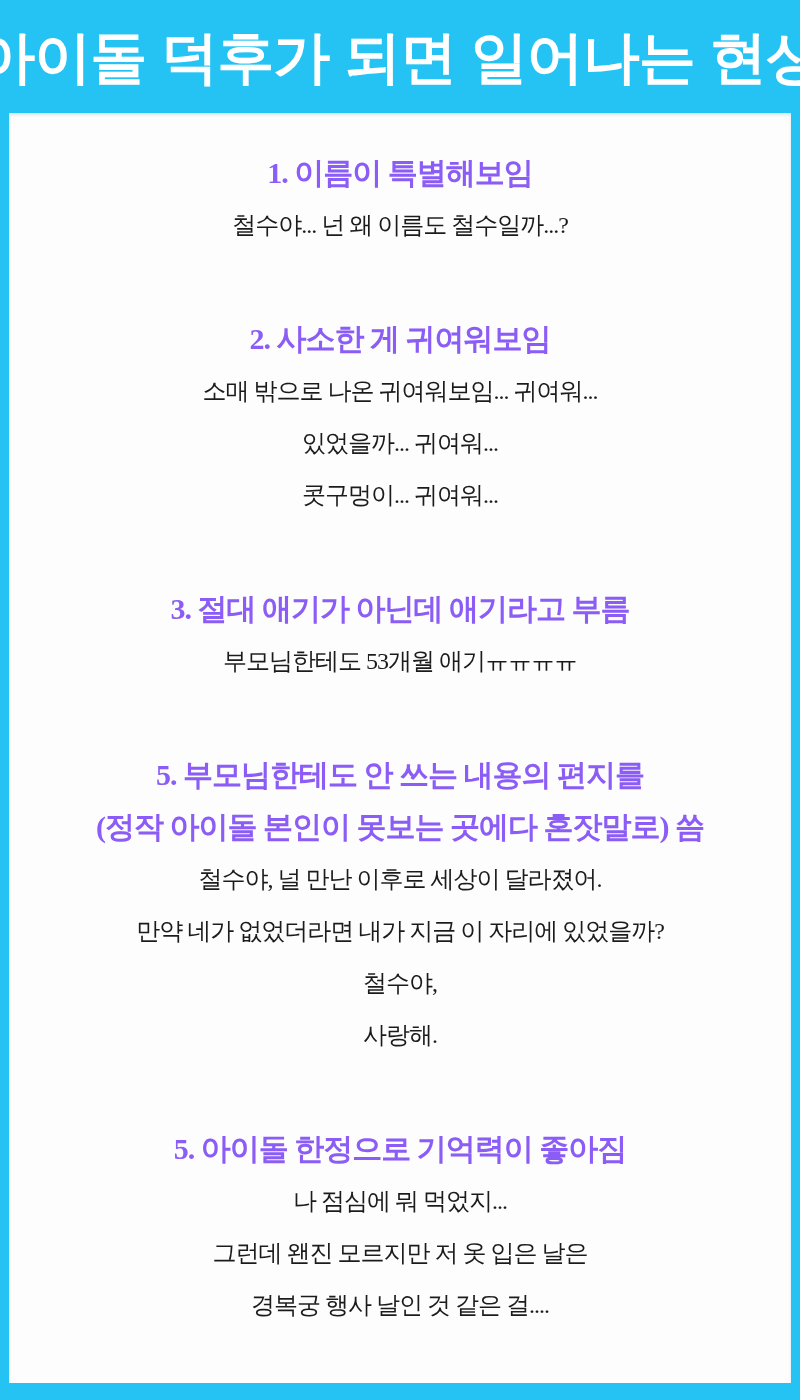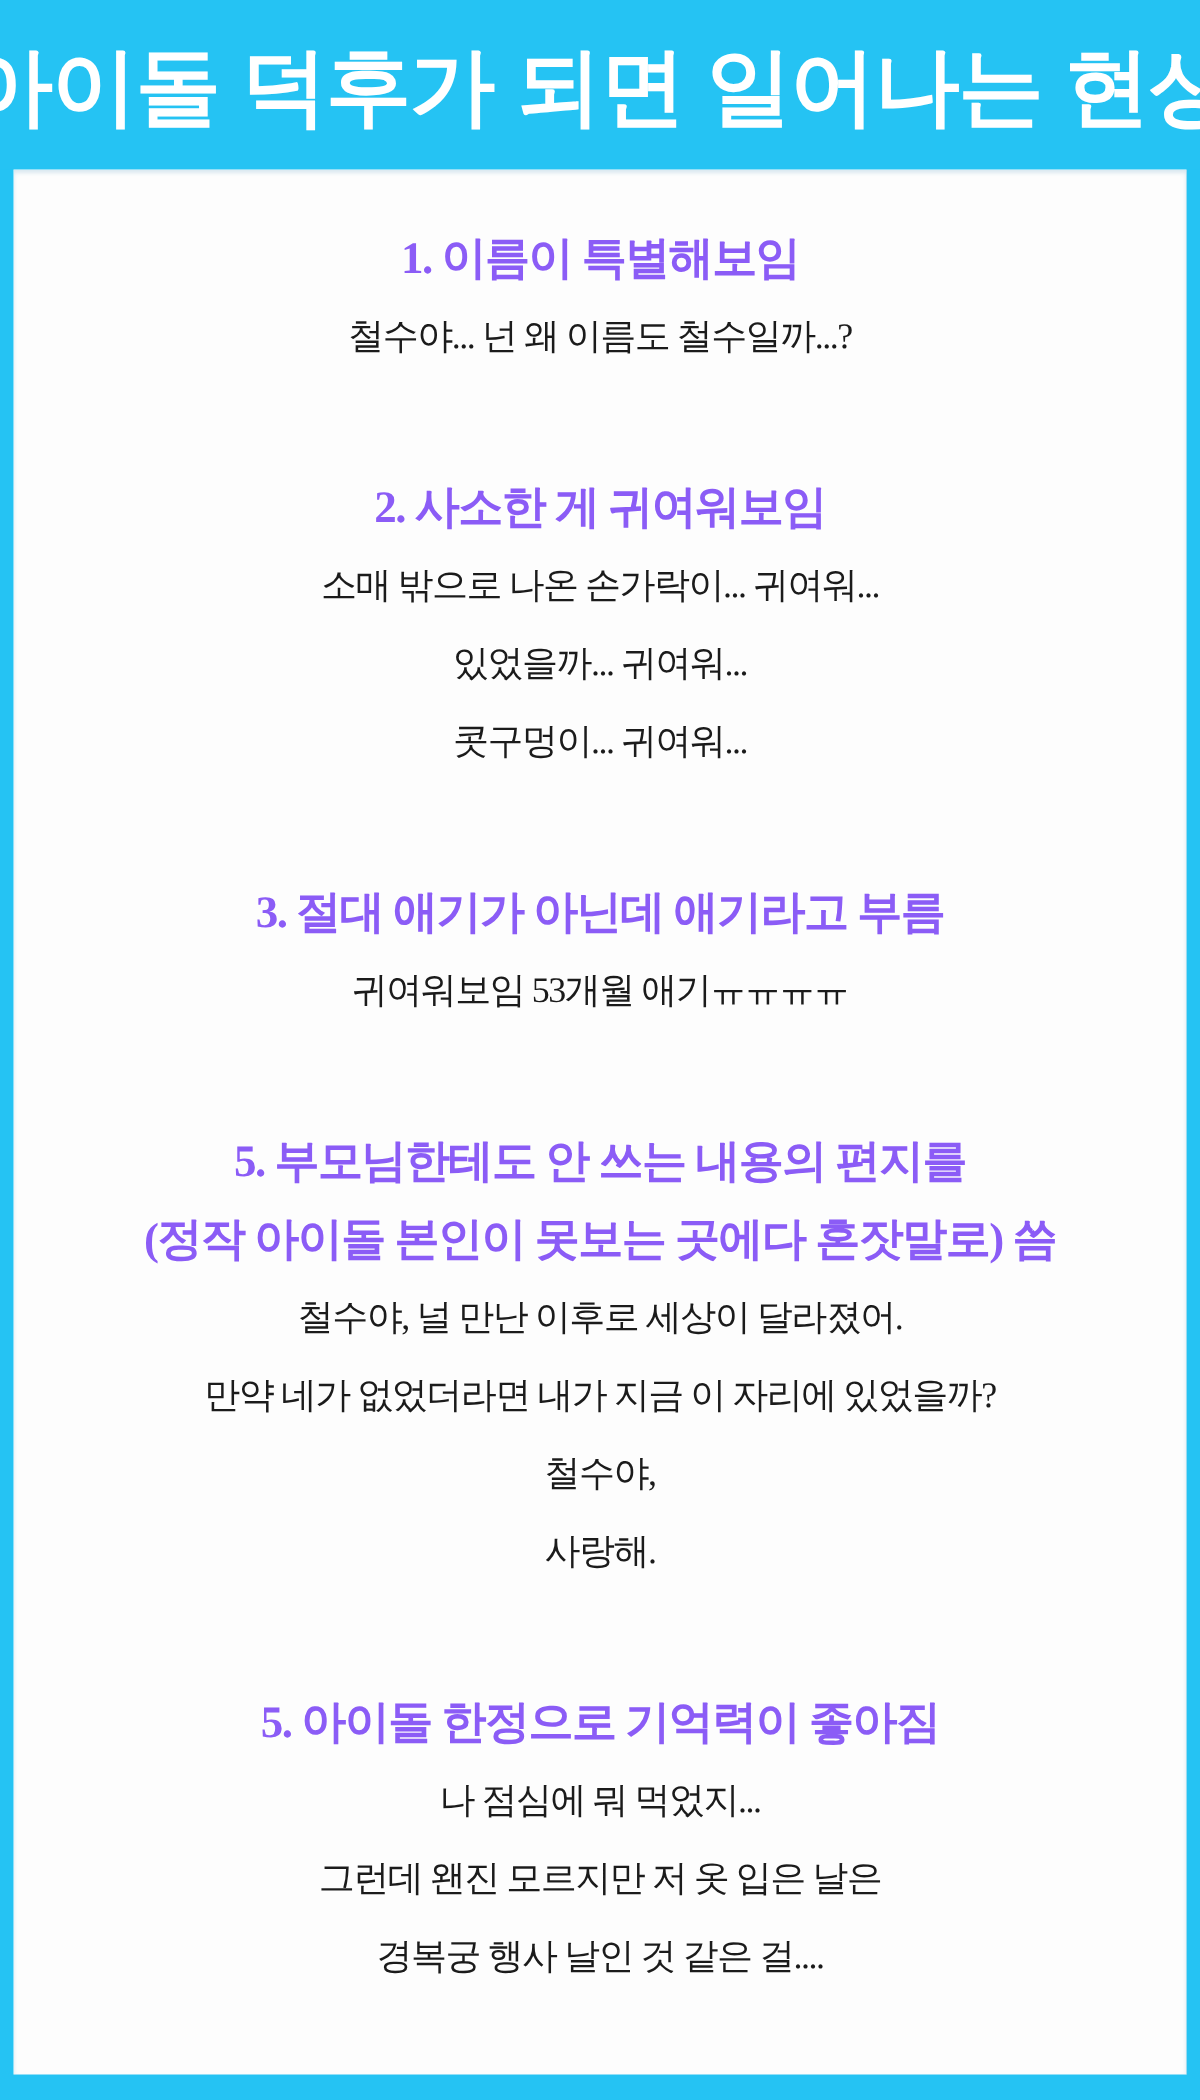--- a/index.html
+++ b/index.html
@@ -82,28 +82,28 @@
 
   <div class="panel">
 
     <div class="section">
       <h2>1. 이름이 특별해보임</h2>
       <p>철수야... 넌 왜 이름도 철수일까...?</p>
     </div>
 
     <div class="section">
       <h2>2. 사소한 게 귀여워보임</h2>
-      <p>소매 밖으로 나온 손가락이... 귀여워...</p>
+      <p>소매 밖으로 나온 귀여워보임... 귀여워...</p>
       <p>있었을까... 귀여워...</p>
       <p>콧구멍이... 귀여워...</p>
     </div>
 
     <div class="section">
       <h2>3. 절대 애기가 아닌데 애기라고 부름</h2>
-      <p>귀여워보임 53개월 애기ㅠㅠㅠㅠ</p>
+      <p>부모님한테도 53개월 애기ㅠㅠㅠㅠ</p>
     </div>
 
     <div class="section">
       <h2>5. 부모님한테도 안 쓰는 내용의 편지를</h2>
       <h2>(정작 아이돌 본인이 못보는 곳에다 혼잣말로) 씀</h2>
       <p>철수야, 널 만난 이후로 세상이 달라졌어.</p>
       <p>만약 네가 없었더라면 내가 지금 이 자리에 있었을까?</p>
       <p>철수야,</p>
       <p>사랑해.</p>
     </div>

